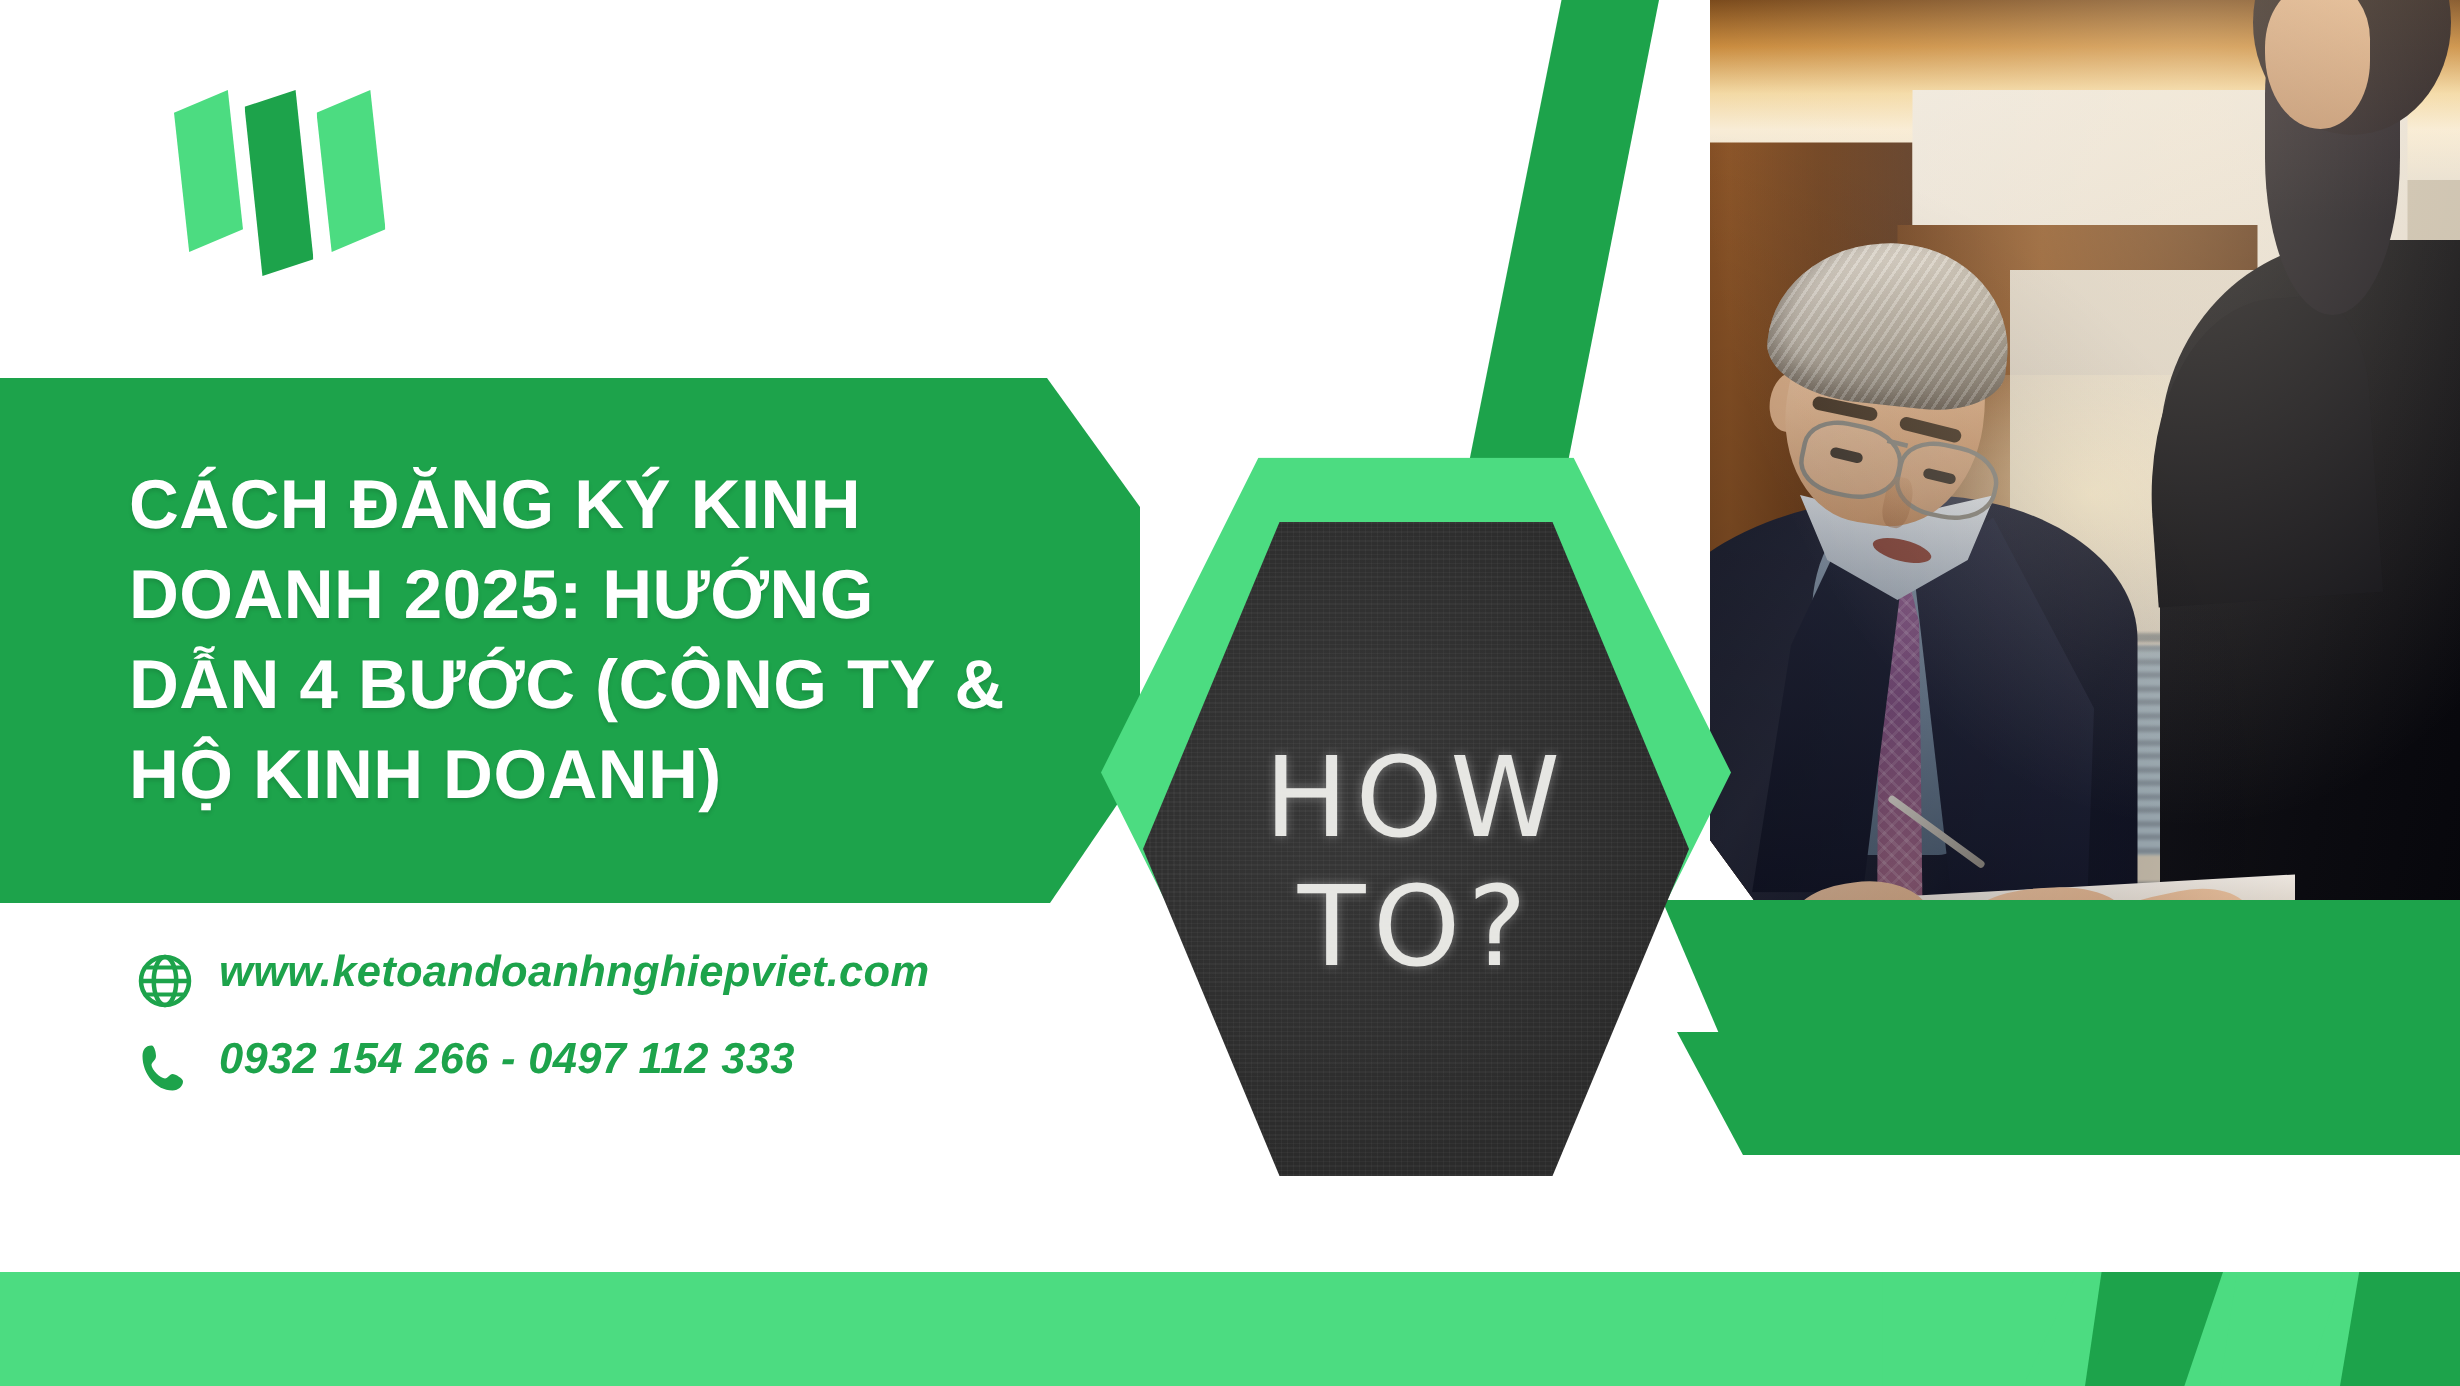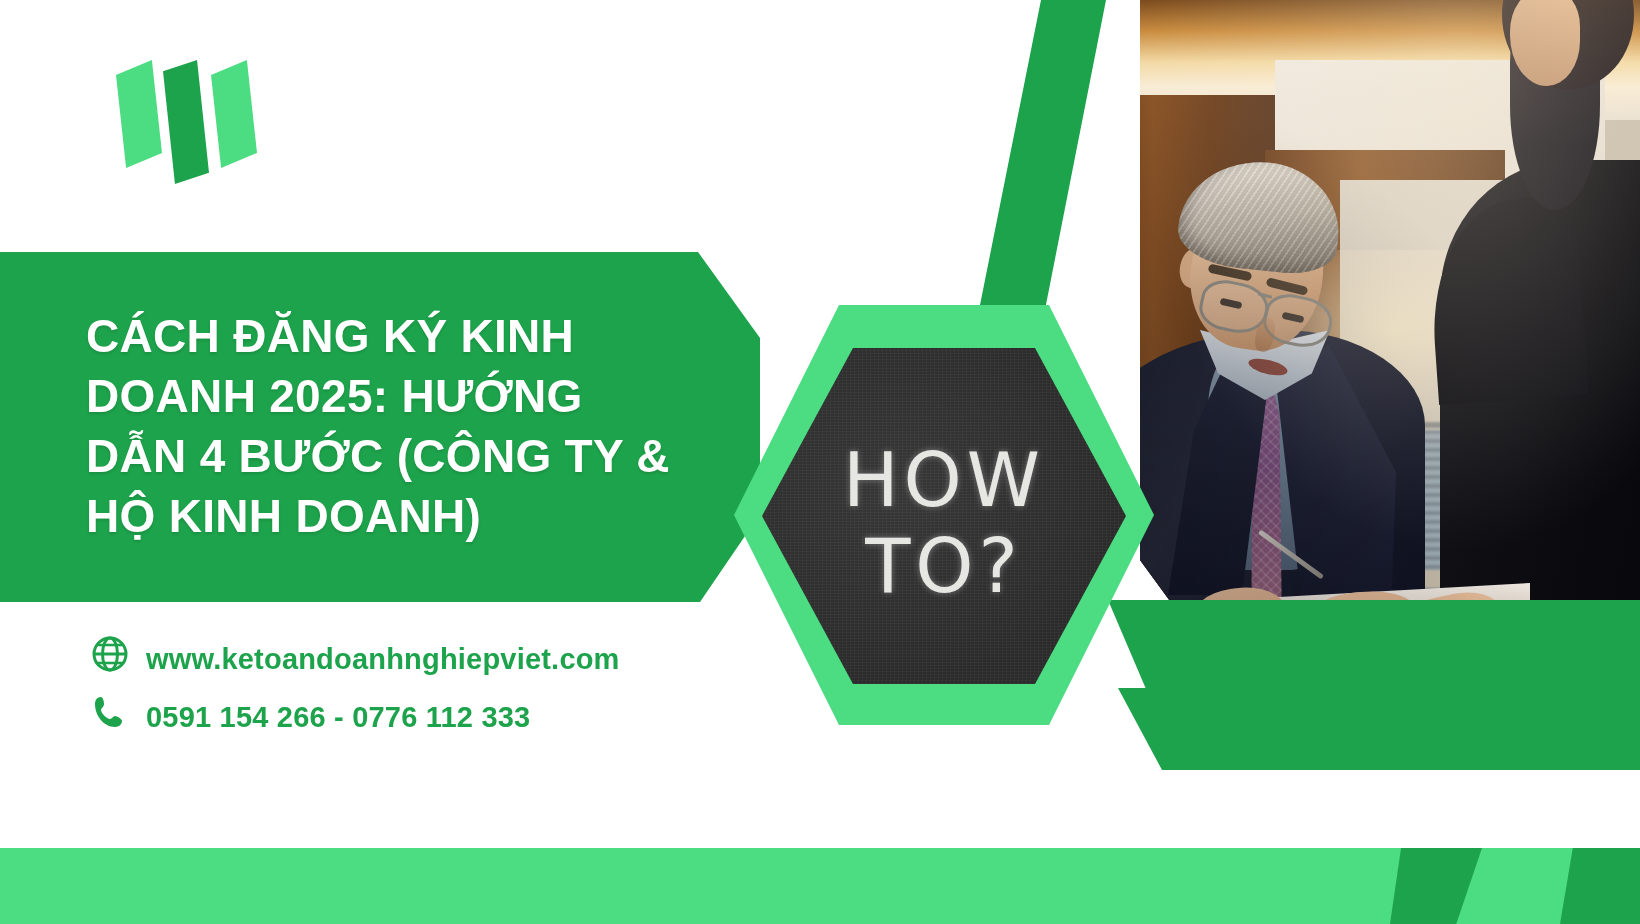--- a/index.html
+++ b/index.html
@@ -172,21 +172,21 @@
     text-shadow:0 2px 3px rgba(0,0,0,.12);
   }
 
   
   .hex-outer{
     position:absolute;left:734px;top:305px;width:420px;height:420px;
     background:#4CDC81;
     clip-path:polygon(25% 0%, 75% 0%, 100% 50%, 75% 100%, 25% 100%, 0% 50%);
   }
   .hex-inner{
-    position:absolute;left:762px;top:348px;width:364px;height:336px;
+    position:absolute;left:762px;top:348px;width:364px;height:436px;
     background:#2b2b2b;
     clip-path:polygon(25% 0%, 75% 0%, 100% 50%, 75% 100%, 25% 100%, 0% 50%);
     overflow:hidden;
   }
   .chalk-noise{position:absolute;inset:0;
     background:
       repeating-linear-gradient(0deg,rgba(255,255,255,.035) 0 1px,rgba(0,0,0,0) 1px 3px),
       repeating-linear-gradient(90deg,rgba(255,255,255,.03) 0 1px,rgba(0,0,0,0) 1px 4px),
       radial-gradient(ellipse at 38% 42%,rgba(255,255,255,.06),rgba(0,0,0,0) 70%);}
   .hex-text{
@@ -203,21 +203,21 @@
   .bar{position:absolute;top:0;width:46px;height:108px;}
   .bar.b1{left:6px;background:#4CDC81;
     clip-path:polygon(0 14%,78% 0,100% 86%,22% 100%);}
   .bar.b2{left:53px;height:124px;background:#1DA34B;
     clip-path:polygon(0 9%,74% 0,100% 91%,26% 100%);}
   .bar.b3{left:101px;background:#4CDC81;
     clip-path:polygon(0 14%,78% 0,100% 86%,22% 100%);}
 
   
   .contact{position:absolute;left:88px;top:632px;}
-  .c-row{display:flex;align-items:flex-end;margin-bottom:14px;}
+  .c-row{display:flex;align-items:flex-start;margin-bottom:14px;font-style:italic;}
   .c-icon{width:44px;height:44px;margin-right:14px;display:flex;
     align-items:center;justify-content:center;flex:0 0 44px;}
   .c-text{color:#1DA34B;font-weight:bold;font-size:29px;letter-spacing:.2px;
     font-family:"Liberation Sans", sans-serif;}
 
   
   .bottom-bar{position:absolute;left:0;top:848px;width:1640px;height:76px;background:#4CDC81;}
   .b-stripe{position:absolute;top:848px;height:76px;}
   .bs1{left:1255px;width:130px;background:#4CDC81;
     clip-path:polygon(0 0,100% 0,72% 100%,0 100%);}
@@ -317,21 +317,21 @@
       </span>
       <span class="c-text">www.ketoandoanhnghiepviet.com</span>
     </div>
     <div class="c-row">
       <span class="c-icon">
         <svg width="40" height="40" viewBox="0 0 40 40">
           <path d="M11 5 C7 5 5 8 5 12 C5 24 14 35 25 35 C29 35 32 32 32 29 C32 27 27 24 25 24
                    C23 24 22 27 20 27 C17 27 11 21 11 18 C11 16 14 15 14 12 C14 10 13 5 11 5 Z" fill="#1DA34B"></path>
         </svg>
       </span>
-      <span class="c-text">0591 154 266 - 0776 112 333</span>
+      <span class="c-text">0932 154 266 - 0497 112 333</span>
     </div>
   </div>
 
   <div class="bottom-bar"></div>
   <div class="bottom-white-notch"></div>
   <div class="b-stripe bs1"></div>
   <div class="b-stripe bs2"></div>
   <div class="b-stripe bs3"></div>
   <div class="b-stripe bs4"></div>
 

